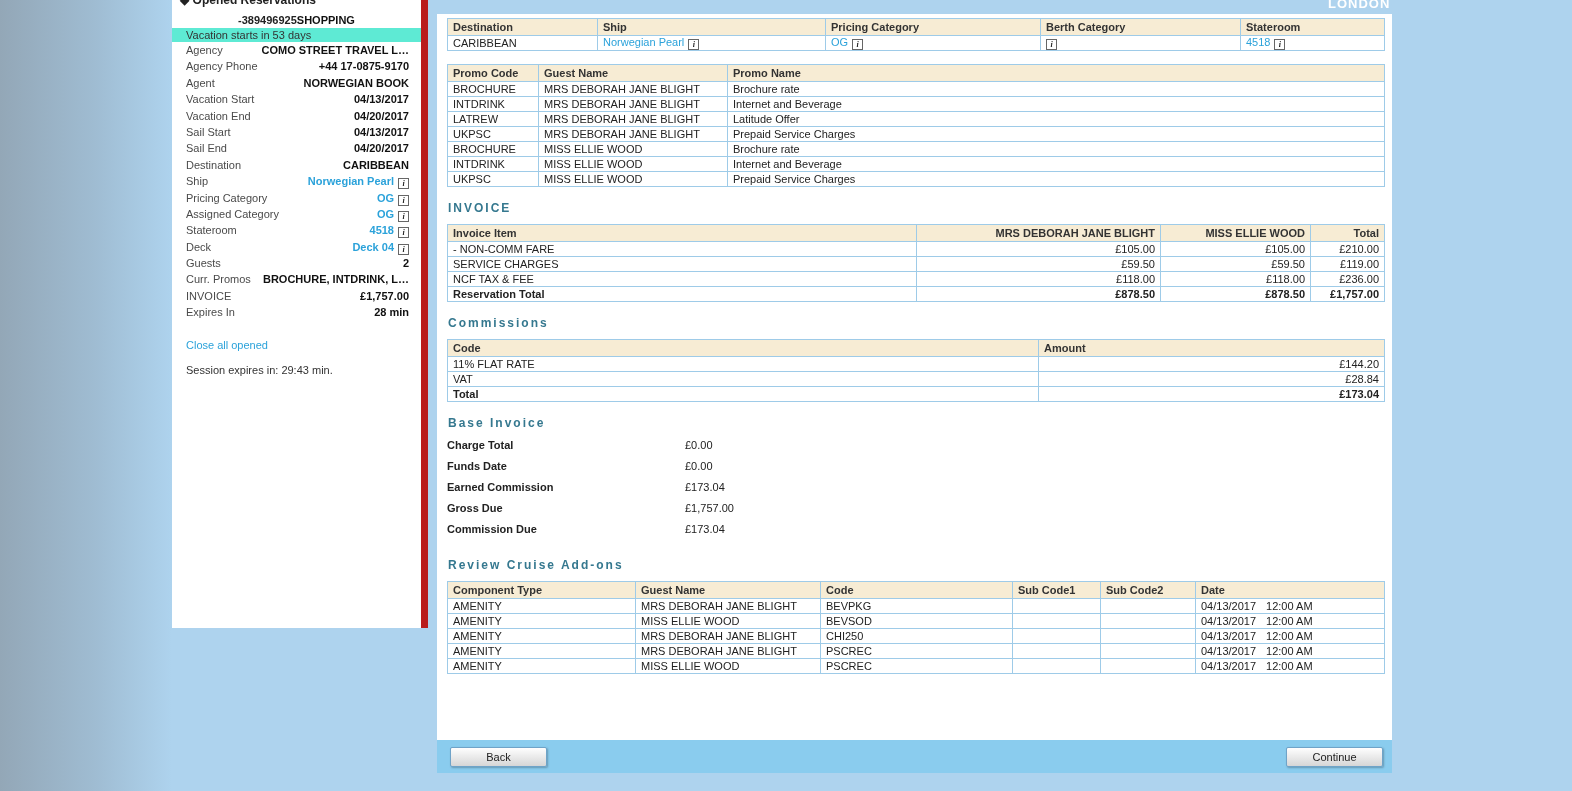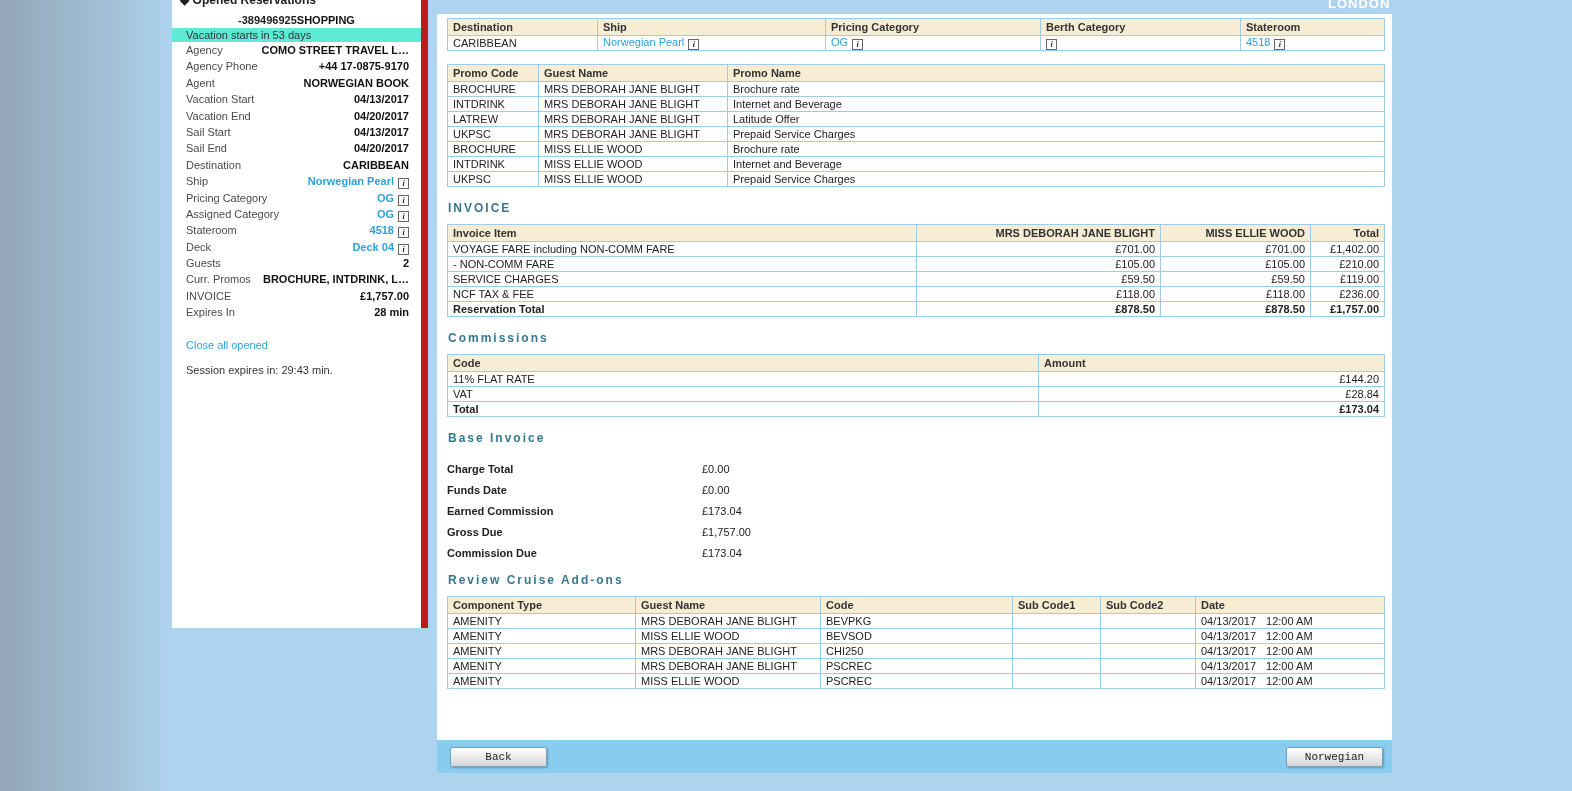--- a/index.html
+++ b/index.html
@@ -45,30 +45,30 @@
   table { border-collapse: collapse; table-layout: fixed; width: 937px; }
   th, td { border: 1px solid #9ecbe8; padding: 0 5px; height: 15px; line-height: 13px;
     text-align: left; white-space: nowrap; overflow: hidden; font-size: 11px; }
   th { background: #f7ecd4; font-weight: bold; color: #333; height: 17px; }
   td { background: #fff; color: #222; }
   .num { text-align: right; }
   tr.bold td { font-weight: bold; }
   .mt13 { margin-top: 13px; }
   .section-title { color: #35788f; font-weight: bold; font-size: 12px; letter-spacing: 2px;
     margin: 14px 0 9px 1px; }
-  .bi-row { display: flex; align-items: flex-end; height: 21px; gap: 17px; }
+  .bi-row { display: flex; align-items: flex-start; height: 21px; }
   .bi-label { width: 238px; font-weight: bold; color: #222; }
   .bi-value { color: #222; }
   .time-gap { margin-left: 10px; text-align: center; }
 
   .footer-bar { position: absolute; left: 0; bottom: 0; width: 955px; height: 33px;
     background: #8accee; display: flex; align-items: center; justify-content: space-between;
     padding: 0 9px 0 13px; }
   .btn { width: 97px; height: 20px; border: 1px solid #6fa3c8; border-radius: 2px;
-    background: linear-gradient(#fefefe, #d6d6d6); font-family: Liberation Mono, monospace;
+    background: linear-gradient(#fefefe, #d6d6d6); font-family: Liberation Sans, sans-serif;
     font-size: 11px; color: #222; box-shadow: 1px 1px 2px rgba(60,90,110,.45); cursor: pointer; }
 </style>
 </head>
 <body>
 
 <div class="left-strip"></div>
 <div class="location-label">LONDON</div>
 
 <div class="sidebar">
   <div class="sb-header">
@@ -263,26 +263,20 @@
         </colgroup>
       <thead>
         <tr>
           <th>Invoice Item</th>
           <th class="num">MRS DEBORAH JANE BLIGHT</th>
           <th class="num">MISS ELLIE WOOD</th>
           <th class="num">Total</th>
         </tr>
       </thead>
       <tbody>
-        <tr>
-            <td>VOYAGE FARE including NON-COMM FARE</td>
-            <td class="num">£701.00</td>
-            <td class="num">£701.00</td>
-            <td class="num">£1,402.00</td>
-          </tr>
         <tr>
             <td>- NON-COMM FARE</td>
             <td class="num">£105.00</td>
             <td class="num">£105.00</td>
             <td class="num">£210.00</td>
           </tr>
         <tr>
             <td>SERVICE CHARGES</td>
             <td class="num">£59.50</td>
             <td class="num">£59.50</td>
@@ -416,15 +410,15 @@
             <td></td>
             <td><span>04/13/2017</span><span class="time-gap">12:00 AM</span></td>
           </tr>
       </tbody>
     </table>
 
   </div>
 
   <div class="footer-bar">
     <button class="btn">Back</button>
-    <button class="btn">Norwegian</button>
+    <button class="btn">Continue</button>
   </div>
 </div>
 
 </body></html>

